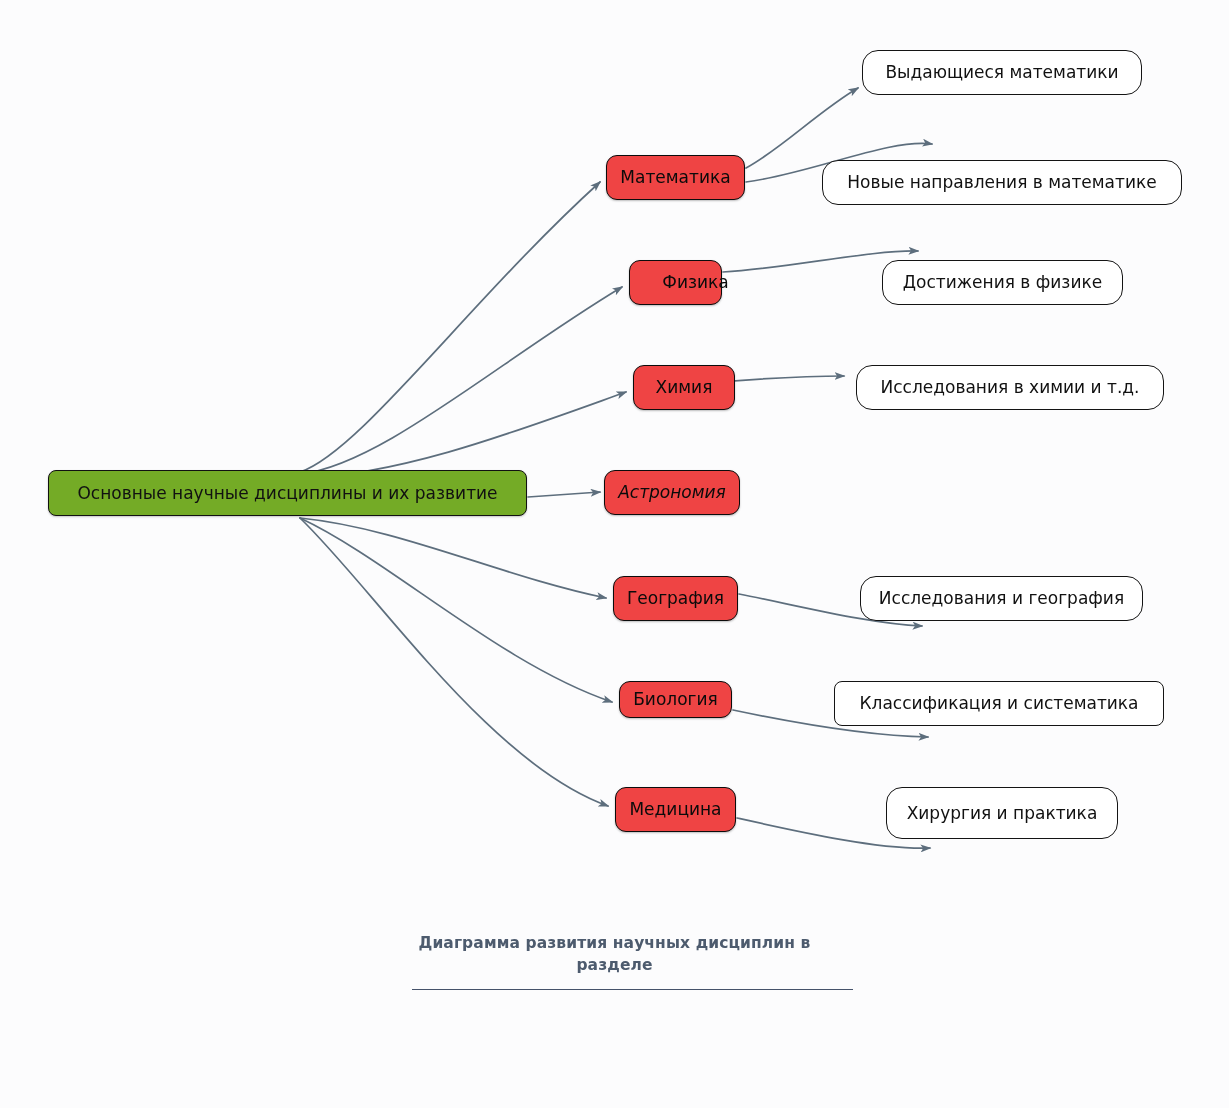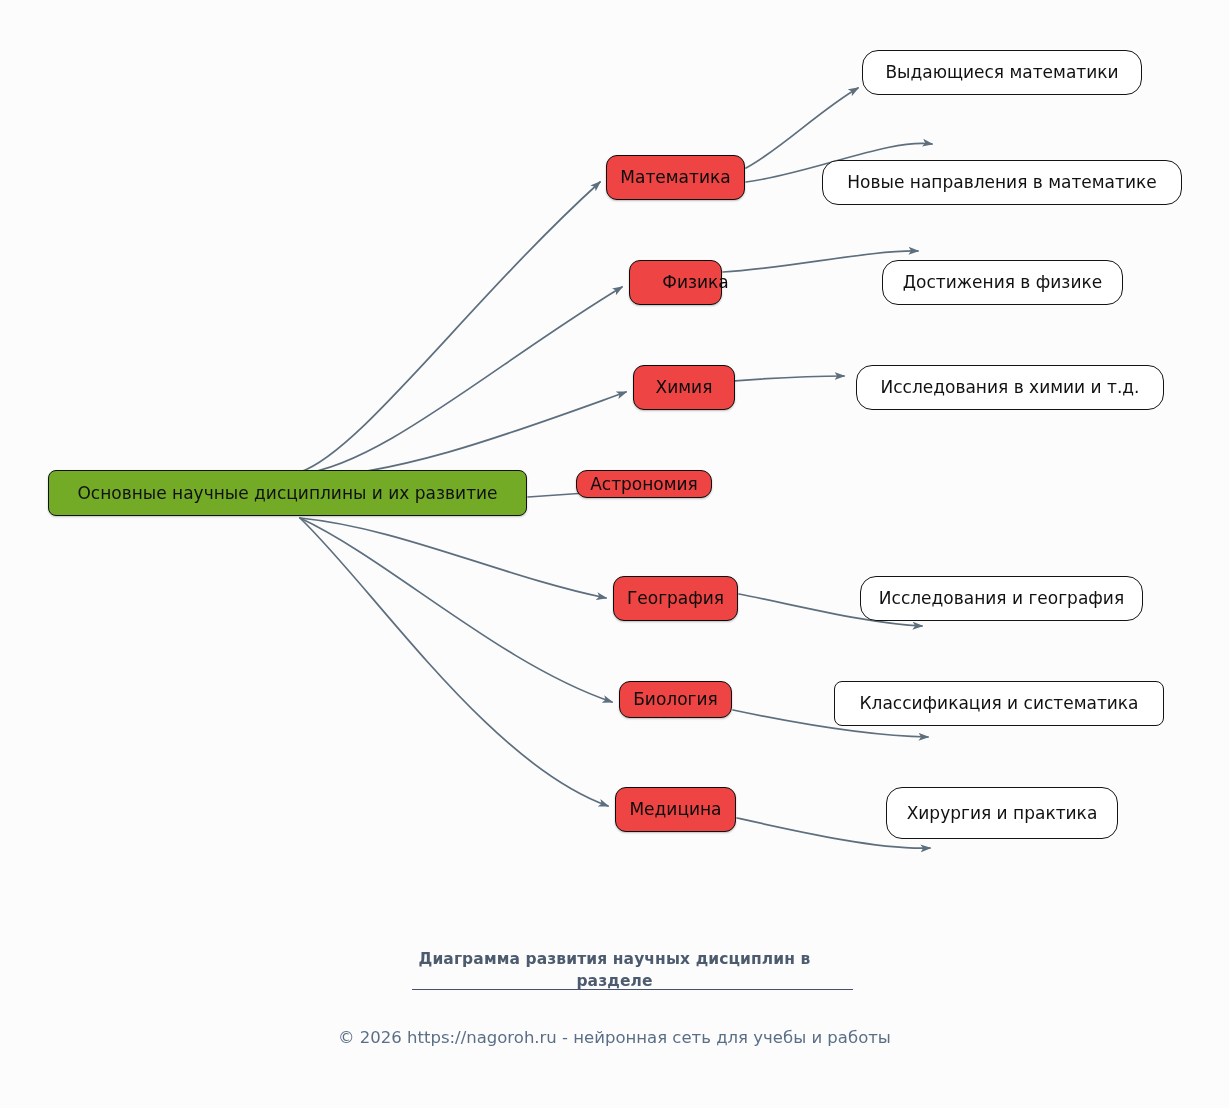--- a/index.html
+++ b/index.html
@@ -55,21 +55,20 @@
     border: 1.6px solid #141414;
     color: #111111;
     font-size: 17px;
     border-radius: 16px;
   }
   .footer {
     position: absolute;
     left: 0;
     width: 1229px;
     text-align: center;
-    margin-top: 16px;
   }
   #footer-title {
     top: 932px;
     font-size: 15.5px;
     font-weight: bold;
     color: #4d5b6e;
     line-height: 1.42;
     letter-spacing: 0.1px;
   }
   #footer-title span { display: block; }
@@ -122,21 +121,21 @@
       </div>
       <div class="node node-branch" style="left: 606px; top: 155px; width: 139px; height: 45px;">
         <span>Математика</span>
       </div>
       <div class="node node-branch" style="left: 629px; top: 260px; width: 93px; height: 45px; padding-left: 40px;">
         <span>Физика</span>
       </div>
       <div class="node node-branch" style="left: 633px; top: 365px; width: 102px; height: 45px;">
         <span>Химия</span>
       </div>
-      <div class="node node-branch" style="left: 576px; top: 470px; width: 136px; height: 28px;">
+      <div class="node node-branch" style="left: 604px; top: 470px; width: 136px; height: 45px; font-style: italic;">
         <span>Астрономия</span>
       </div>
       <div class="node node-branch" style="left: 613px; top: 576px; width: 125px; height: 45px;">
         <span>География</span>
       </div>
       <div class="node node-branch" style="left: 619px; top: 681px; width: 113px; height: 37px;">
         <span>Биология</span>
       </div>
       <div class="node node-branch" style="left: 615px; top: 787px; width: 121px; height: 45px;">
         <span>Медицина</span>
@@ -164,15 +163,14 @@
       </div>
     </div>
 
   <div class="footer" id="footer-title">
     <span>Диаграмма развития научных дисциплин в</span>
     <span>разделе</span>
   </div>
 
   <div id="footer-divider"></div>
 
-  <div class="footer" id="footer-credit">© 2026 https://nagoroh.ru - нейронная сеть для учебы и работы</div>
 
 </div>
 
 </body></html>

